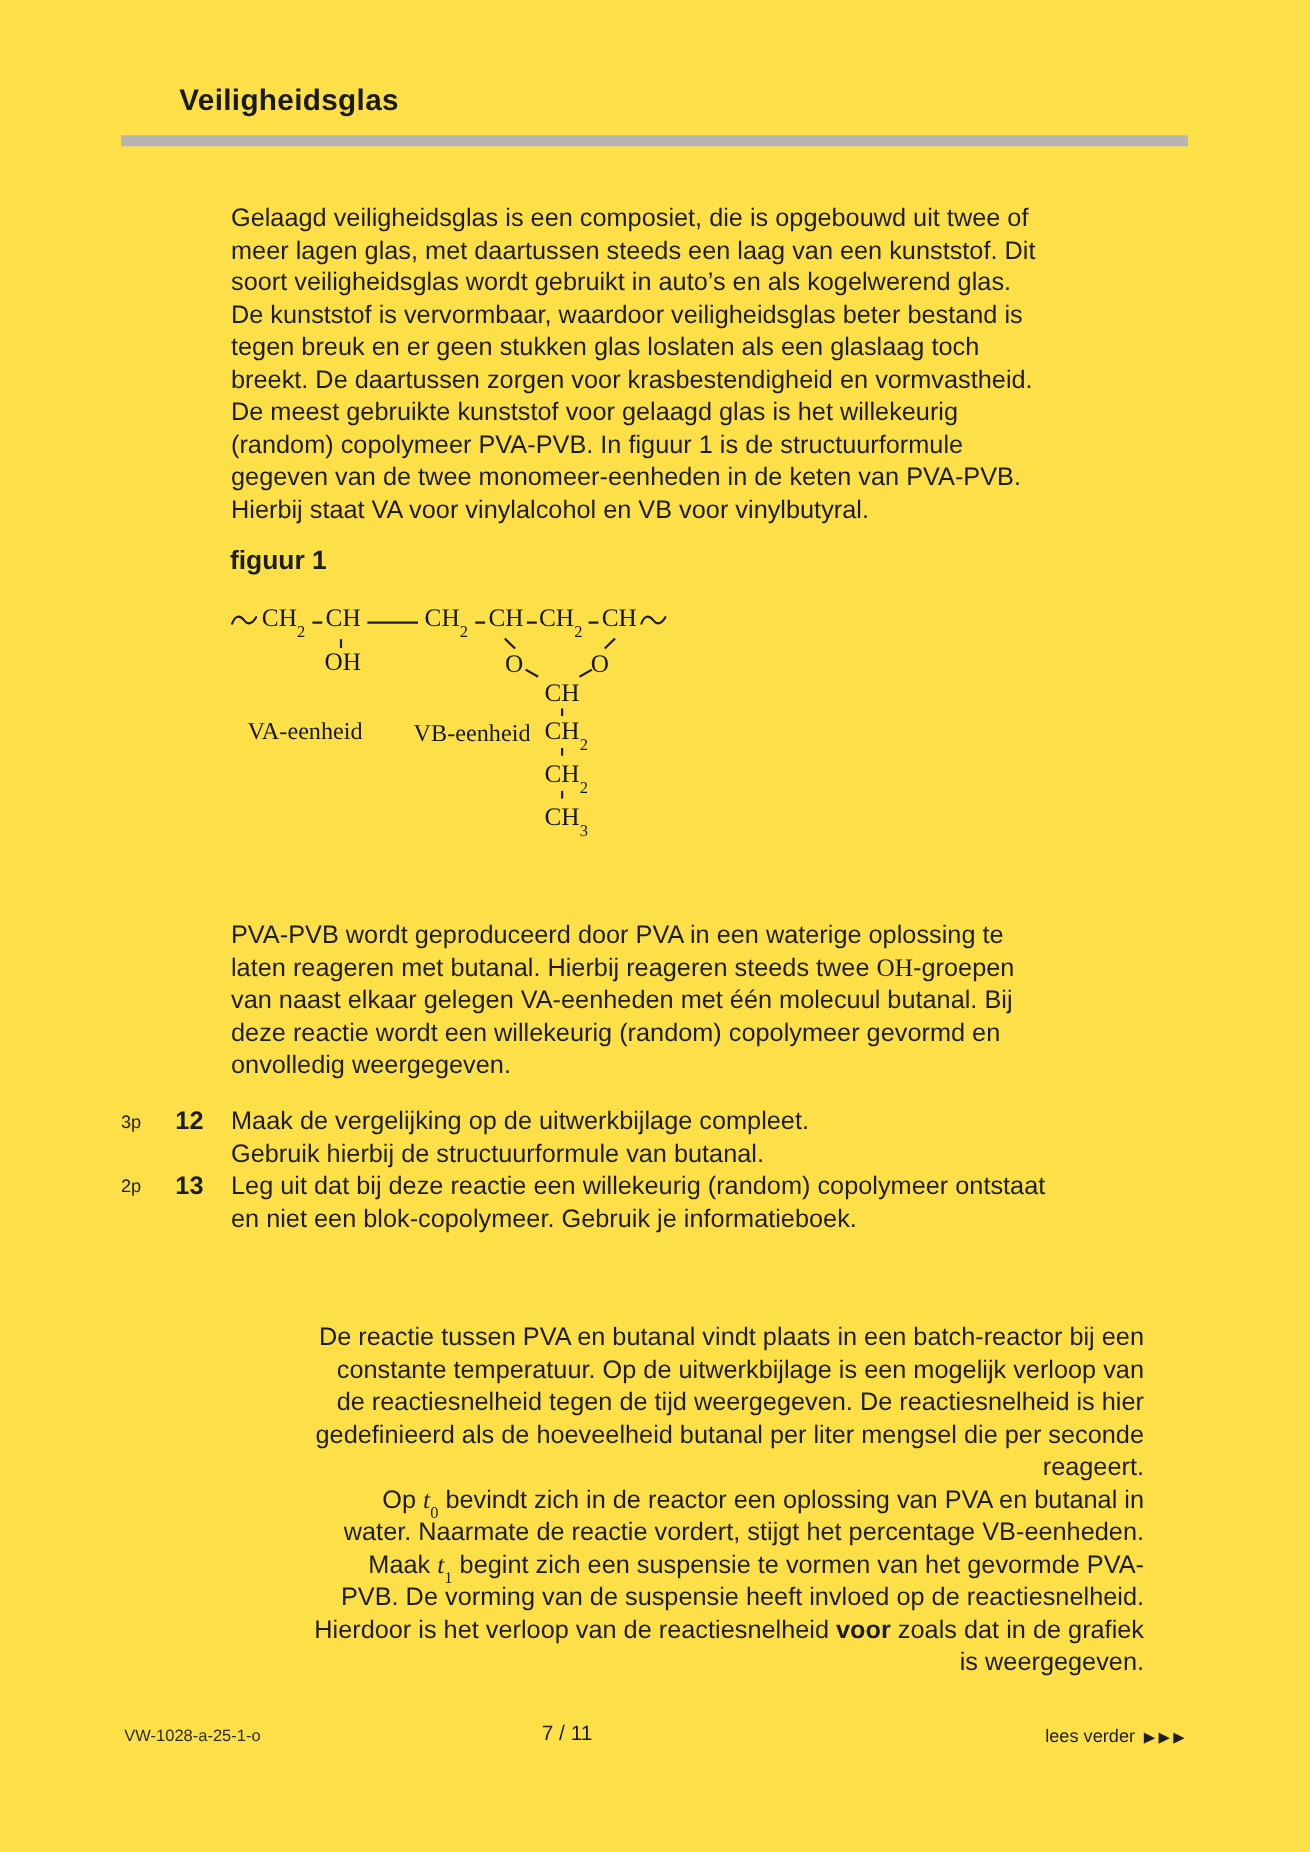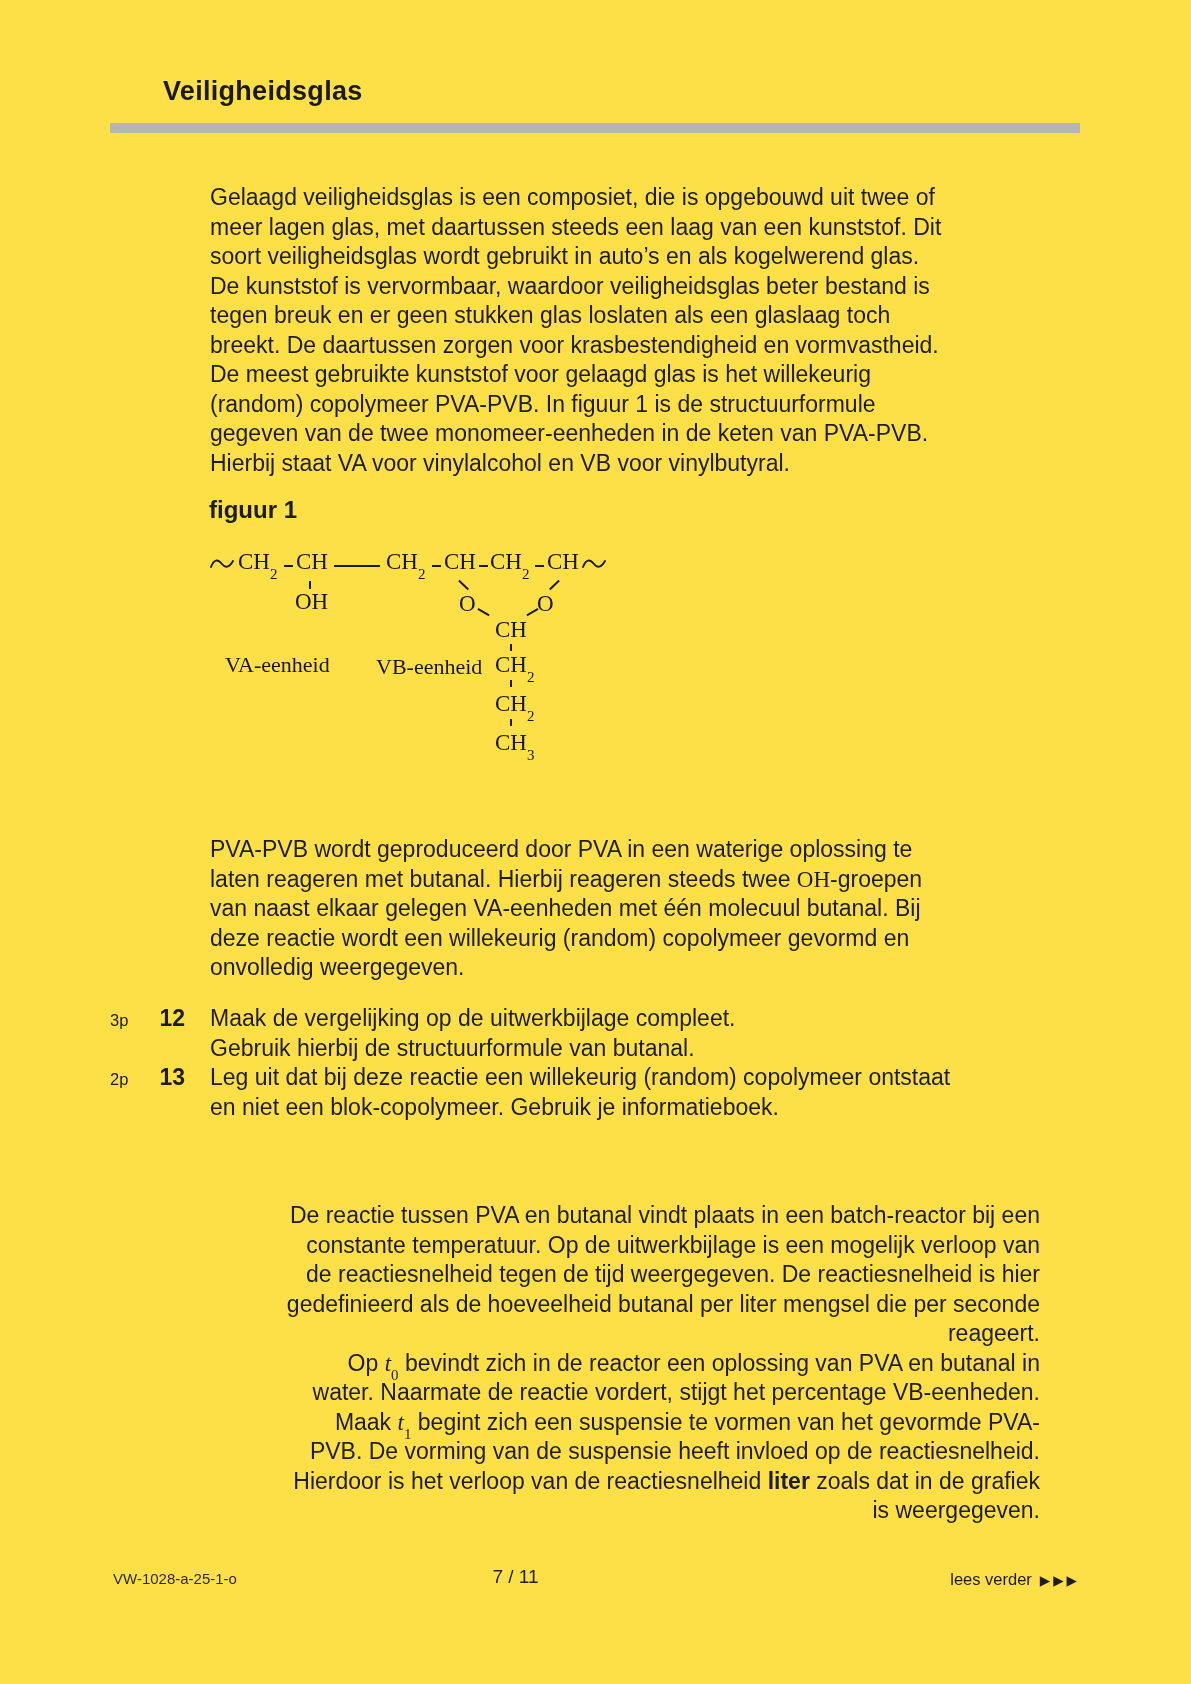--- a/index.html
+++ b/index.html
@@ -131,21 +131,21 @@
   <div class="tblock" style="top:1201px;text-align:right;">
     <div>De reactie tussen PVA en butanal vindt plaats in een batch-reactor bij een</div>
     <div>constante temperatuur. Op de uitwerkbijlage is een mogelijk verloop van</div>
     <div>de reactiesnelheid tegen de tijd weergegeven. De reactiesnelheid is hier</div>
     <div>gedefinieerd als de hoeveelheid butanal per liter mengsel die per seconde</div>
     <div>reageert.</div>
     <div><span>Op </span><span class="var">t</span><sub class="cs">0</sub><span> bevindt zich in de reactor een oplossing van PVA en butanal in</span></div>
     <div>water. Naarmate de reactie vordert, stijgt het percentage VB-eenheden.</div>
     <div><span>Maak </span><span class="var">t</span><sub class="cs">1</sub><span> begint zich een suspensie te vormen van het gevormde PVA-</span></div>
     <div>PVB. De vorming van de suspensie heeft invloed op de reactiesnelheid.</div>
-    <div><span>Hierdoor is het verloop van de reactiesnelheid </span><span class="b">liter</span><span> zoals dat in de grafiek</span></div>
+    <div><span>Hierdoor is het verloop van de reactiesnelheid </span><span class="b">voor</span><span> zoals dat in de grafiek</span></div>
     <div>is weergegeven.</div>
   </div>
 
   <div class="foot-code">VW-1028-a-25-1-o</div>
   <div class="foot-page">7 / 11</div>
   <div class="foot-next"><span>lees verder</span><span class="arrows">▶▶▶</span></div>
 
 </div>
 
 </body></html>

